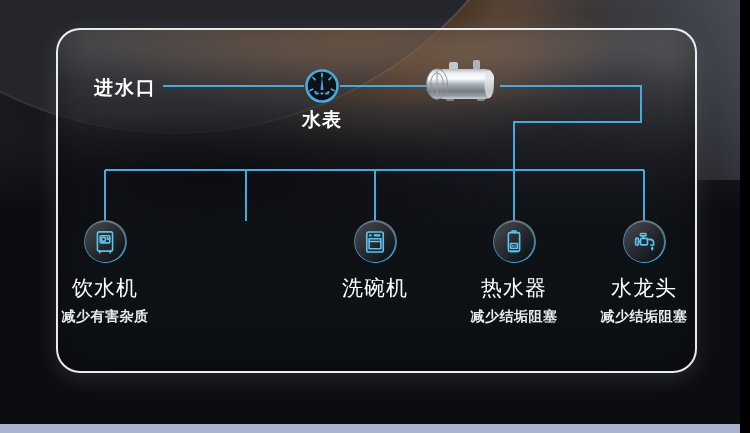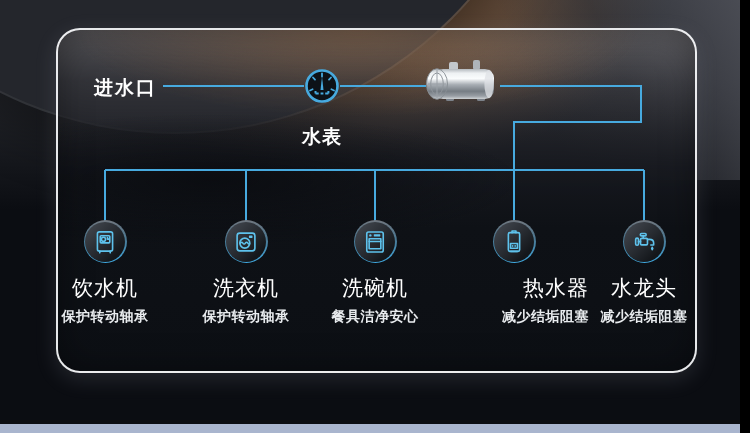--- a/index.html
+++ b/index.html
@@ -115,76 +115,59 @@
       <rect x="473" y="60" width="7" height="10" rx="2" fill="#aeb4ba"></rect>
       <rect x="434" y="69" width="60" height="30" rx="9" fill="url(#met)"></rect>
       <ellipse cx="489" cy="84" rx="4.6" ry="14.2" fill="#dfe2e5" opacity="0.75"></ellipse>
       <ellipse cx="437" cy="84" rx="10.5" ry="15.2" fill="url(#met)" stroke="#878d93" stroke-width="0.9"></ellipse>
       <ellipse cx="437" cy="84" rx="6.3" ry="11" fill="none" stroke="#8f959b" stroke-width="1"></ellipse>
       <path d="M437 70 v28 M428 84 h18" stroke="#9aa0a6" stroke-width="1" fill="none"></path>
     </g>
   </svg>
 
   <div class="lbl inlet">进水口</div>
-  <div class="lbl nodelbl" style="left:322px;top:124px;">水表</div>
+  <div class="lbl nodelbl" style="left:322px;top:107px;">水表</div>
 
   <div class="app" style="left:105px;">
     <div class="ring">
         <div class="disc">
       <svg width="26" height="26" viewBox="0 0 24 24">
         <g class="ic">
           <rect x="5" y="2.6" width="14" height="17.8" rx="1.8"></rect>
           <rect x="7.6" y="6.2" width="8.8" height="6.6" rx="0.8"></rect>
           <circle cx="10.6" cy="9.5" r="1.9"></circle>
           <path d="M14.3 7.9 v1.5 h1.3"></path>
           <path d="M7.2 20.4 v1.6 M16.8 20.4 v1.6"></path>
         </g>
       </svg>
     </div>
       </div>
     <div class="app-title">饮水机</div>
-    <div class="app-desc">保护转动轴承</div>
-  </div>
-
-  <div class="app" style="left:246px;">
-    <div class="ring">
-        <div class="disc">
-      <svg width="26" height="26" viewBox="0 0 24 24">
-        <g class="ic">
-          <rect x="3.8" y="3.8" width="16.4" height="16.4" rx="2.4"></rect>
-          <circle cx="10.9" cy="13" r="4.6"></circle>
-          <path d="M6.8 13 c0.7 -1.1 1.6 -1.1 2.3 0 c0.7 1.1 1.6 1.1 2.3 0 c0.7 -1.1 1.6 -1.1 2.3 0 c0.5 0.8 1 1 1.6 0.6"></path>
-        </g>
-        <rect class="icf" x="14.7" y="6.1" width="3.3" height="2.1" rx="0.4"></rect>
-      </svg>
-    </div>
-      </div>
-    <div class="app-title">洗衣机</div>
-    <div class="app-desc">保护转动轴承</div>
-  </div>
+    <div class="app-desc">减少有害杂质</div>
+  </div>
+
 
   <div class="app" style="left:375px;text-align:center;">
     <div class="ring">
         <div class="disc">
       <svg width="26" height="26" viewBox="0 0 24 24">
         <g class="ic">
           <rect x="4.4" y="2.8" width="15.2" height="18.4" rx="1.6"></rect>
           <rect x="6.6" y="9" width="10.8" height="9.2"></rect>
           <path d="M6.6 11.5 h10.8"></path>
         </g>
         <circle class="icf" cx="7.7" cy="5.9" r="1.1"></circle>
         <rect class="icf" x="10.9" y="4.9" width="6" height="2" rx="0.4"></rect>
       </svg>
     </div>
       </div>
     <div class="app-title">洗碗机</div>
-    <div class="app-desc">餐具洁净安心</div>
-  </div>
-
-  <div class="app" style="left:514px;text-align:right;">
+  </div>
+
+  <div class="app" style="left:514px;">
     <div class="ring">
         <div class="disc">
       <svg width="26" height="26" viewBox="0 0 24 24">
         <g class="ic">
           <path d="M10.2 3.4 v-1.5 h3.6 v1.5"></path>
           <rect x="6.8" y="3.4" width="10.4" height="17.2" rx="1.4"></rect>
           <rect x="8.8" y="13.4" width="6.4" height="4.4"></rect>
           <path d="M8.8 20.6 h6.4"></path>
         </g>
         <rect class="icf" x="10" y="14.9" width="1.4" height="1.5"></rect>

